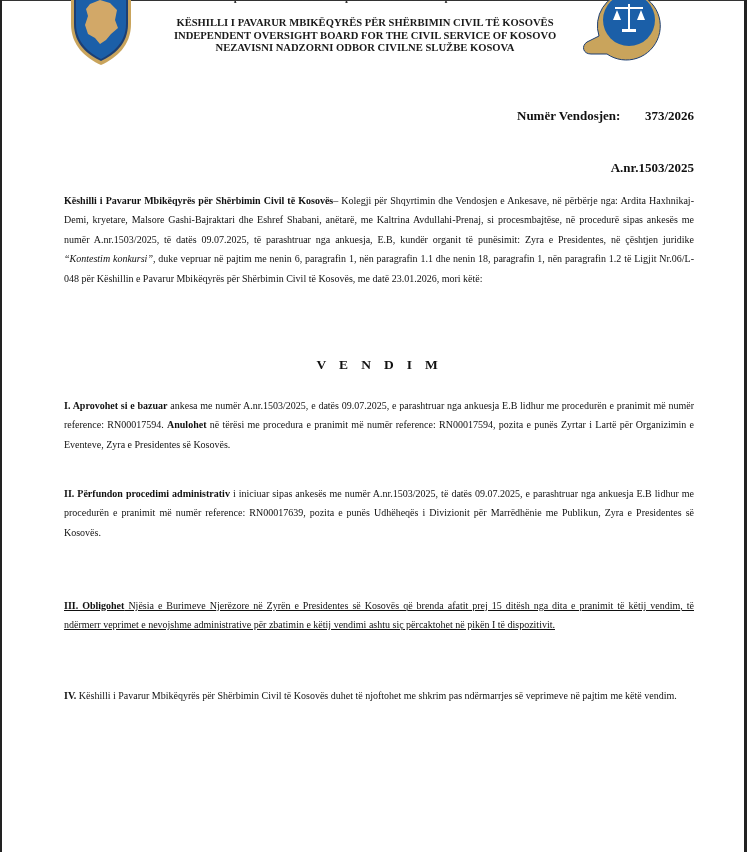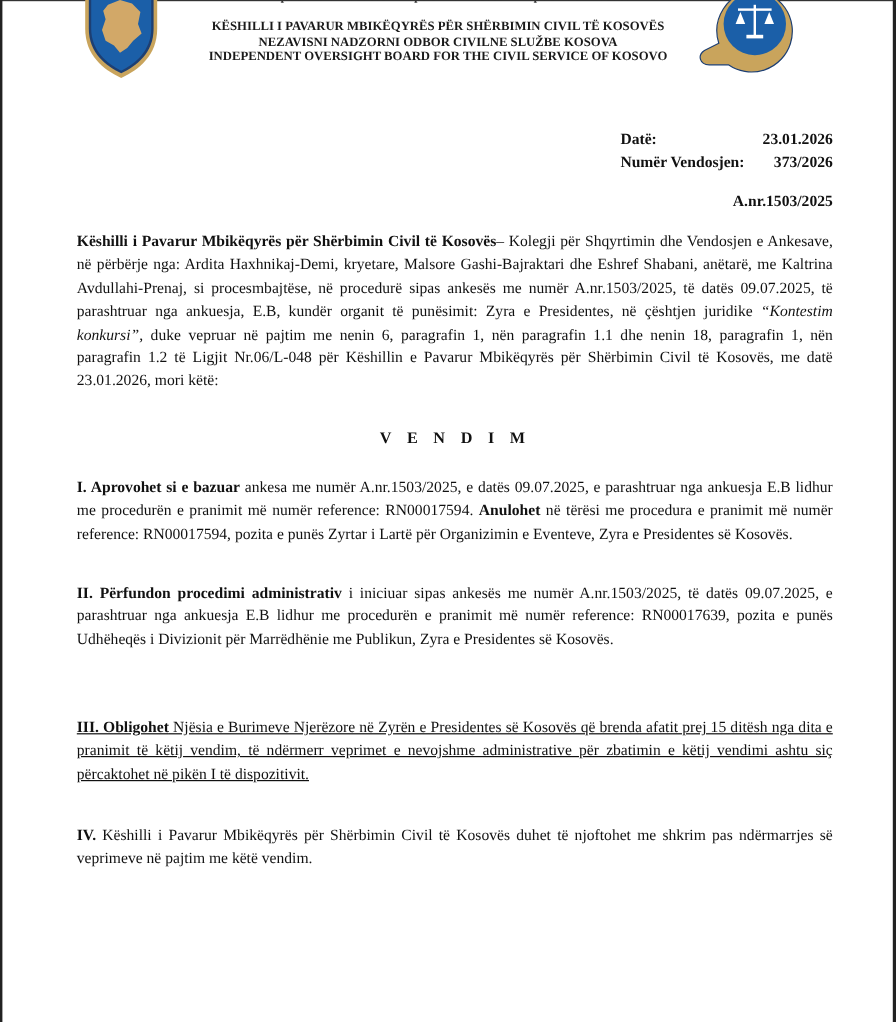--- a/index.html
+++ b/index.html
@@ -27,21 +27,21 @@
       text-align: center; font-weight: bold; font-size: 10.6px; line-height: 12.5px; color: #1a1a1a;
       white-space: nowrap;
     }
 
     .meta { position: absolute; left: 517px; top: 106px; width: 177px; font-size: 13px; font-weight: bold; }
     .meta-row { display: flex; justify-content: space-between; height: 19px; line-height: 19px; }
     .case-ref { position: absolute; right: 53px; top: 160px; font-size: 13px; font-weight: bold; }
 
     .para {
       position: absolute; left: 64px; width: 630px;
-      font-size: 13px; line-height: 19.4px; text-align: justify;
+      font-size: 10px; line-height: 19.4px; text-align: justify;
     }
     .intro { top: 191px; }
     .title {
       position: absolute; left: 0; width: 747px; top: 357px;
       text-align: center; font-weight: bold; font-size: 13.5px; letter-spacing: 13px;
       padding-left: 10px;
     }
     .s1 { top: 396px; font-family: Liberation Serif, serif; }
     .s2 { top: 484px; }
     .s3 { top: 596px; text-decoration: underline; }
@@ -61,42 +61,38 @@
 
   <svg class="crest" viewBox="0 0 66 72">
     <path d="M3 0 L63 0 L63 30 C63 52 48 64 33 71 C18 64 3 52 3 30 Z" fill="#c9a45c"></path>
     <path d="M6 0 L60 0 L60 30 C60 50 46 61 33 67 C20 61 6 50 6 30 Z" fill="#1d3f73"></path>
     <path d="M8 0 L58 0 L58 30 C58 48 45 59 33 65 C21 59 8 48 8 30 Z" fill="#1b5fa8"></path>
     <path d="M22 10 L32 6 L42 9 L49 16 L47 26 L50 34 L43 40 L38 46 L32 50 L27 44 L20 40 L17 31 L20 22 L18 15 Z" fill="#d2a868"></path>
   </svg>
 
   <div class="org-lines">
     <div>KËSHILLI I PAVARUR MBIKËQYRËS  PËR SHËRBIMIN CIVIL TË KOSOVËS</div>
+    <div>INDEPENDENT OVERSIGHT BOARD FOR THE CIVIL SERVICE OF KOSOVO</div>
     <div>NEZAVISNI NADZORNI ODBOR CIVILNE SLUŽBE KOSOVA</div>
-    <div>INDEPENDENT OVERSIGHT BOARD FOR THE CIVIL SERVICE OF KOSOVO</div>
   </div>
 
   <svg class="seal" viewBox="0 0 86 74">
     <path d="M50 2 A34 34 0 1 1 30 64 L14 64 C6 64 4 56 10 52 L22 46 A34 34 0 0 1 50 2 Z" fill="#c9a45c" stroke="#1d3f73" stroke-width="1"></path>
     <circle cx="52" cy="30" r="26" fill="#1b5fa8"></circle>
     <g fill="#ffffff">
       <rect x="51" y="14" width="2" height="26"></rect>
       <rect x="38" y="17" width="28" height="2"></rect>
       <path d="M36 30 L40 20 L44 30 Z"></path>
       <path d="M60 30 L64 20 L68 30 Z"></path>
       <rect x="45" y="39" width="14" height="3"></rect>
     </g>
   </svg>
 </div>
 
 <div class="meta">
-  <div class="meta-row">
-    <span>Datë:</span>
-    <span>23.01.2026</span>
-  </div>
   <div class="meta-row">
     <span>Numër Vendosjen:</span>
     <span>373/2026</span>
   </div>
 </div>
 <div class="case-ref">A.nr.1503/2025</div>
 
 <div class="para intro"><b>Këshilli i Pavarur Mbikëqyrës për Shërbimin Civil të Kosovës</b><span>– Kolegji për Shqyrtimin dhe Vendosjen e Ankesave, në përbërje nga: Ardita Haxhnikaj-Demi, kryetare, Malsore Gashi-Bajraktari dhe Eshref Shabani, anëtarë, me Kaltrina Avdullahi-Prenaj, si procesmbajtëse, në procedurë sipas ankesës me numër A.nr.1503/2025, të datës 09.07.2025, të parashtruar nga ankuesja, E.B, kundër organit të punësimit: Zyra e Presidentes, në çështjen juridike </span><i>“Kontestim konkursi”,</i><span> duke vepruar në pajtim me nenin 6, paragrafin 1, nën paragrafin 1.1 dhe nenin 18, paragrafin 1, nën paragrafin 1.2 të Ligjit Nr.06/L-048 për Këshillin e Pavarur Mbikëqyrës për Shërbimin Civil të Kosovës, me datë 23.01.2026, mori këtë:</span></div>
 
 <div class="title">VENDIM</div>

